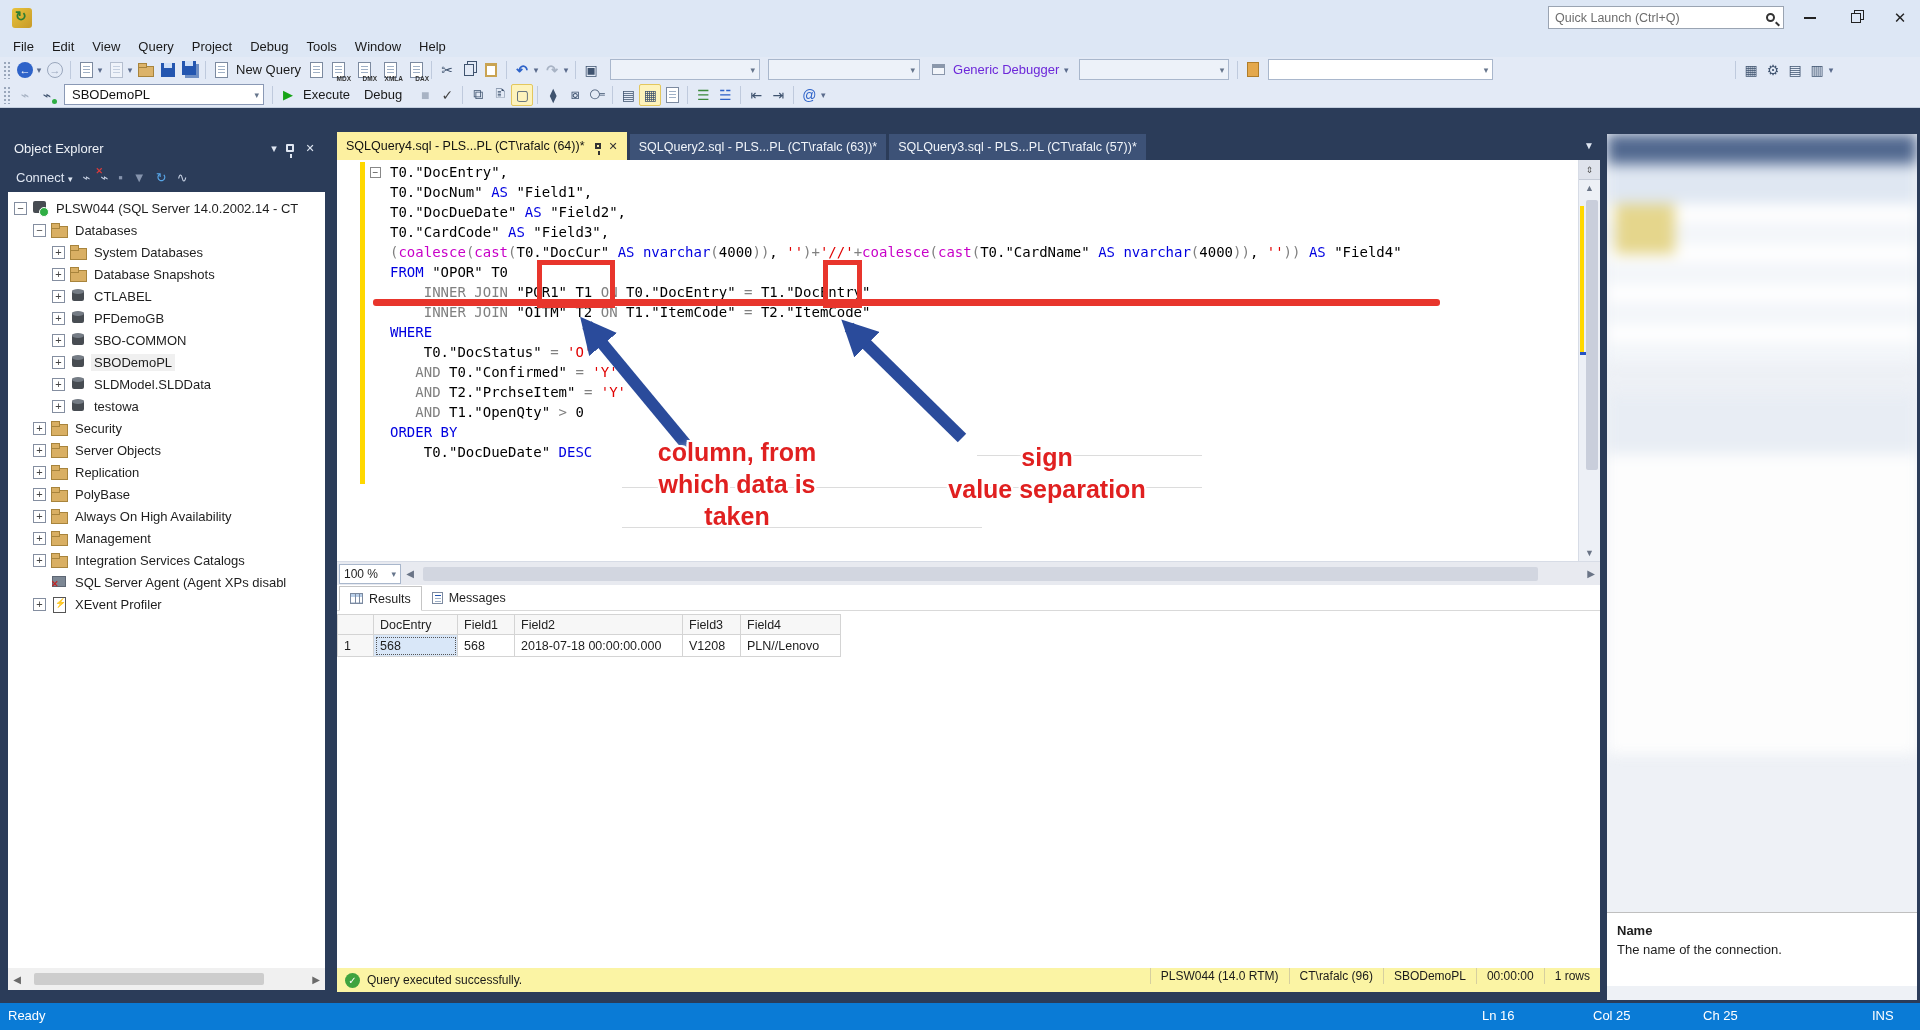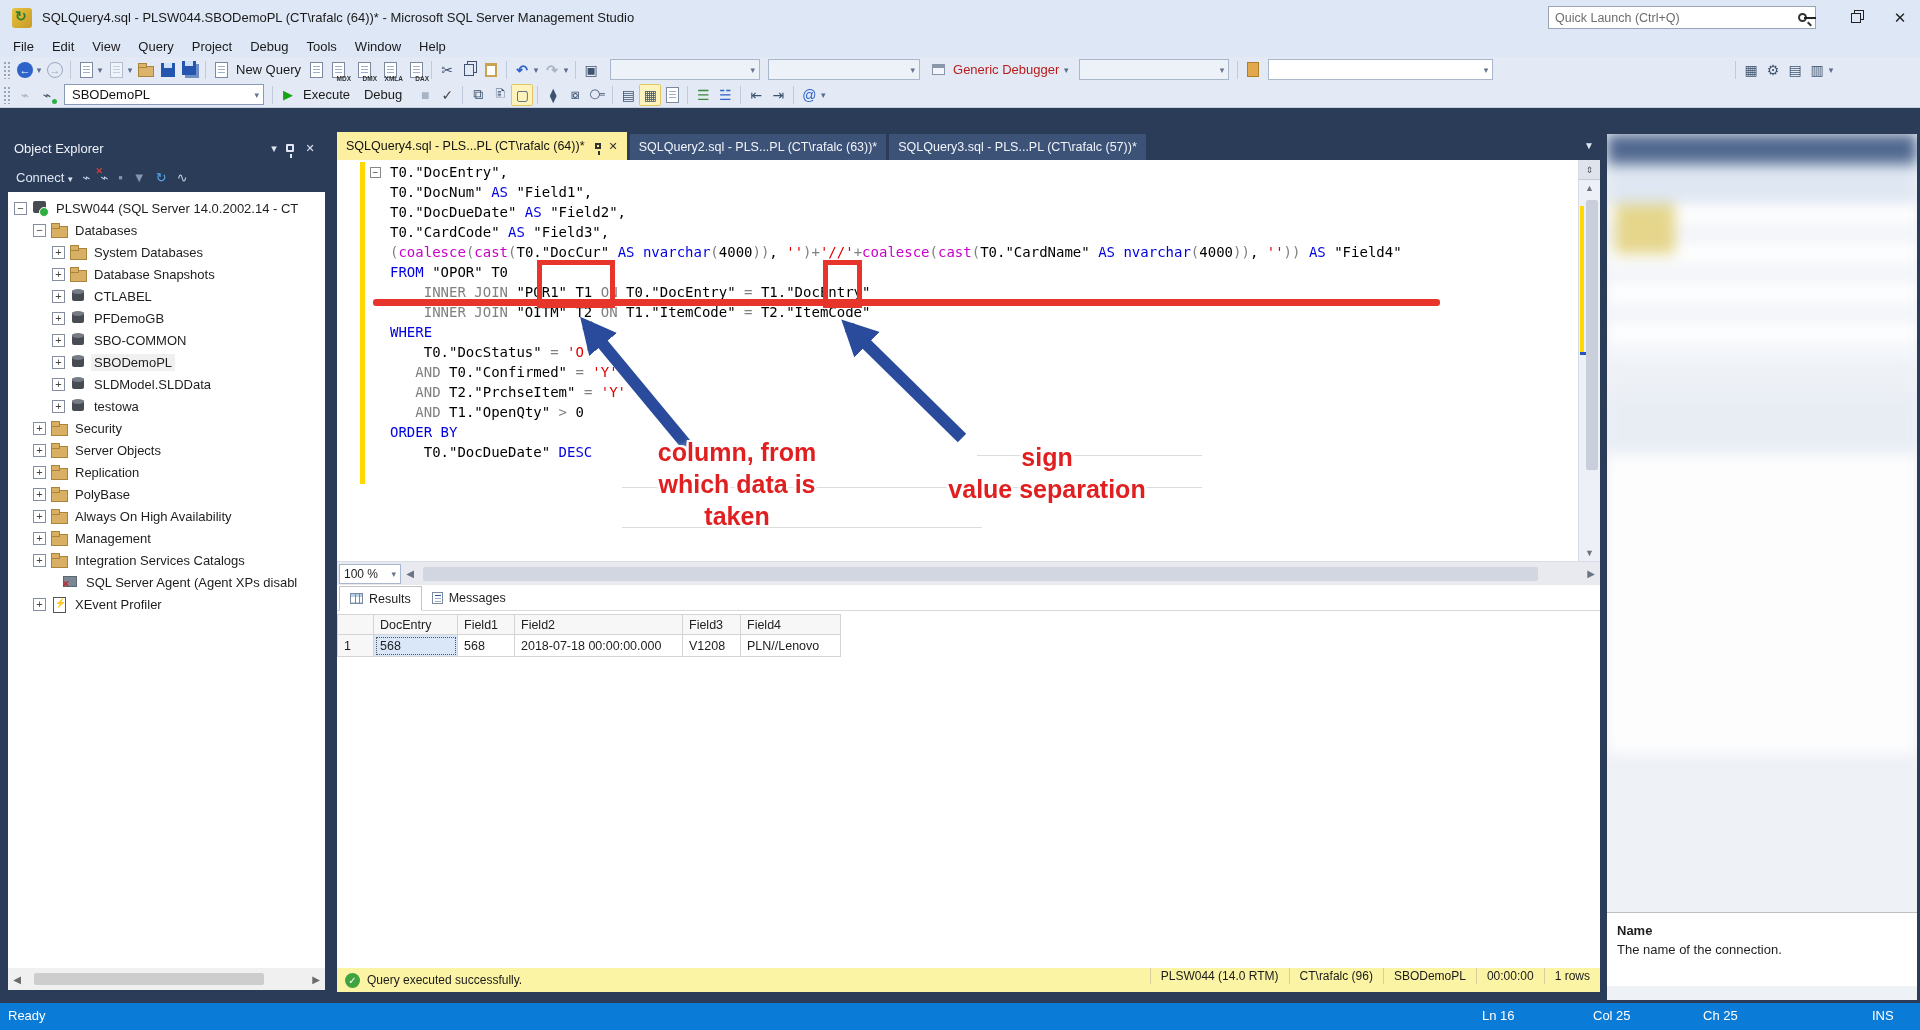--- a/index.html
+++ b/index.html
@@ -4,21 +4,21 @@
 <style>
   * { margin:0; padding:0; box-sizing:border-box; }
   html,body { width:1920px; height:1030px; overflow:hidden; }
   body { font-family:"Liberation Sans", sans-serif; font-size:13px; color:#1e1e1e; background:#2b3c59; position:relative; }
 
   
   .titlebar { position:absolute; left:0; top:0; width:1920px; height:35px; background:#dde7f5; display:flex; align-items:center; }
   .app-icon { width:20px; height:20px; margin:0 10px 0 12px; position:relative; background:linear-gradient(135deg,#e8c33c,#c79a28); border-radius:3px; }
   .app-icon::after { content:"↻"; position:absolute; left:3px; top:0px; font-size:14px; font-weight:bold; color:#2e7d32; }
   .title-text { font-size:13px; color:#1a1a1a; }
-  .quick-launch { position:absolute; left:1548px; top:6px; width:268px; height:23px; background:#fff; border:1px solid #9aa4b2; display:flex; align-items:center; padding:0 6px; }
+  .quick-launch { position:absolute; left:1548px; top:6px; width:236px; height:23px; background:#fff; border:1px solid #9aa4b2; display:flex; align-items:center; padding:0 6px; }
   .quick-launch .ph { color:#6d6d6d; font-size:12.5px; flex:1; }
   .mag { width:9px; height:9px; border:2px solid #333; border-radius:50%; position:relative; margin-right:2px; }
   .mag::after { content:""; position:absolute; width:5px; height:2px; background:#333; left:7px; top:8px; transform:rotate(45deg); }
   .win-btn { position:absolute; top:0; width:44px; height:35px; display:flex; align-items:center; justify-content:center; color:#222; }
   .wb-min { left:1788px; } .wb-min i { display:block; width:12px; height:2px; background:#222; }
   .wb-res { left:1834px; } .wb-res i { display:block; width:10px; height:10px; border:1px solid #222; box-shadow:3px -3px 0 -1px #dde7f5, 3px -3px 0 0 #222; }
   .wb-close { left:1878px; font-size:15px; }
 
   .menubar { position:absolute; left:0; top:35px; width:1920px; height:22px; background:#dde7f5; display:flex; align-items:center; padding-left:4px; }
   .menu-item { padding:2px 9px; color:#1a1a1a; }
@@ -169,21 +169,20 @@
 
   
   .statusbar { position:absolute; left:0; top:1003px; width:1920px; height:27px; background:#0a7bd6; color:#fff; font-size:13px; }
   .sb-item { position:absolute; top:5px; }
 </style>
 </head>
 <body>
 
 <div class="titlebar">
   <div class="app-icon"></div>
-  <div class="title-text">SQLQuery4.sql - PLSW044.SBODemoPL (CT\rafalc (64))* - Microsoft SQL Server Management Studio</div>
   <div class="quick-launch">
     <span class="ph">Quick Launch (Ctrl+Q)</span>
     <span class="mag"></span>
   </div>
   <div class="win-btn wb-min">
       <i></i>
     </div>
   <div class="win-btn wb-res">
       <i></i>
     </div>
@@ -274,21 +273,21 @@
   <span class="tb-icon">▣</span>
   <div class="combo" style="width:150px;margin-left:8px;">
       <span class="cv"></span>
       <span class="ca">▾</span>
     </div>
   <div class="combo" style="width:152px;margin-left:8px;">
       <span class="cv"></span>
       <span class="ca">▾</span>
     </div>
   <span class="dbg-win" style="margin-left:12px;"></span>
-  <span class="tb-label" style="color:#b91c1c;">Generic Debugger</span>
+  <span class="tb-label" style="color:#6d28d9;">Generic Debugger</span>
   <span class="caret">▾</span>
   <div class="combo" style="width:150px;margin-left:8px;">
       <span class="cv"></span>
       <span class="ca">▾</span>
     </div>
   <div class="tb-sep" style="margin-left:8px;"></div>
   <span class="tb-icon">
       <span style="width:12px;height:15px;background:#e4a84c;border:1px solid #b07d2a;"></span>
     </span>
   <div class="combo white" style="width:225px;margin-left:4px;">
@@ -441,21 +440,21 @@
         <div class="tree-row" style="padding-left: 25px;">
           <span class="expander">+</span>
           <span class="t-ico t-folder"></span>
           <span class="tree-label">Management</span>
         </div>
         <div class="tree-row" style="padding-left: 25px;">
           <span class="expander">+</span>
           <span class="t-ico t-folder"></span>
           <span class="tree-label">Integration Services Catalogs</span>
         </div>
-        <div class="tree-row" style="padding-left: 36px;">
+        <div class="tree-row" style="padding-left: 25px;">
           <span class="exp-spacer"></span>
           <span class="t-ico t-agent"></span>
           <span class="tree-label">SQL Server Agent (Agent XPs disabl</span>
         </div>
         <div class="tree-row" style="padding-left: 25px;">
           <span class="expander">+</span>
           <span class="t-ico t-prof"></span>
           <span class="tree-label">XEvent Profiler</span>
         </div>
       </div>

